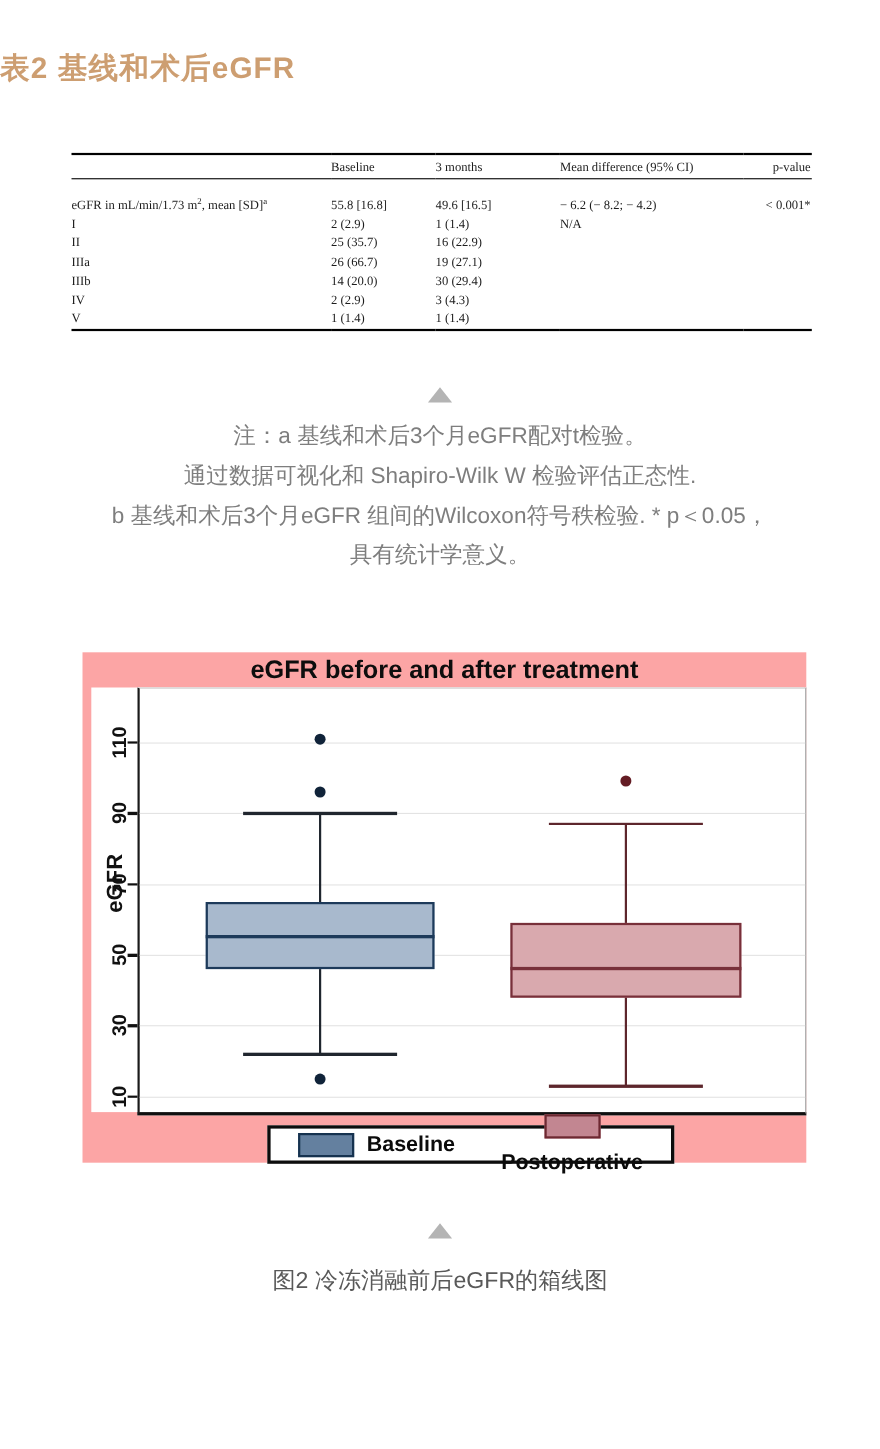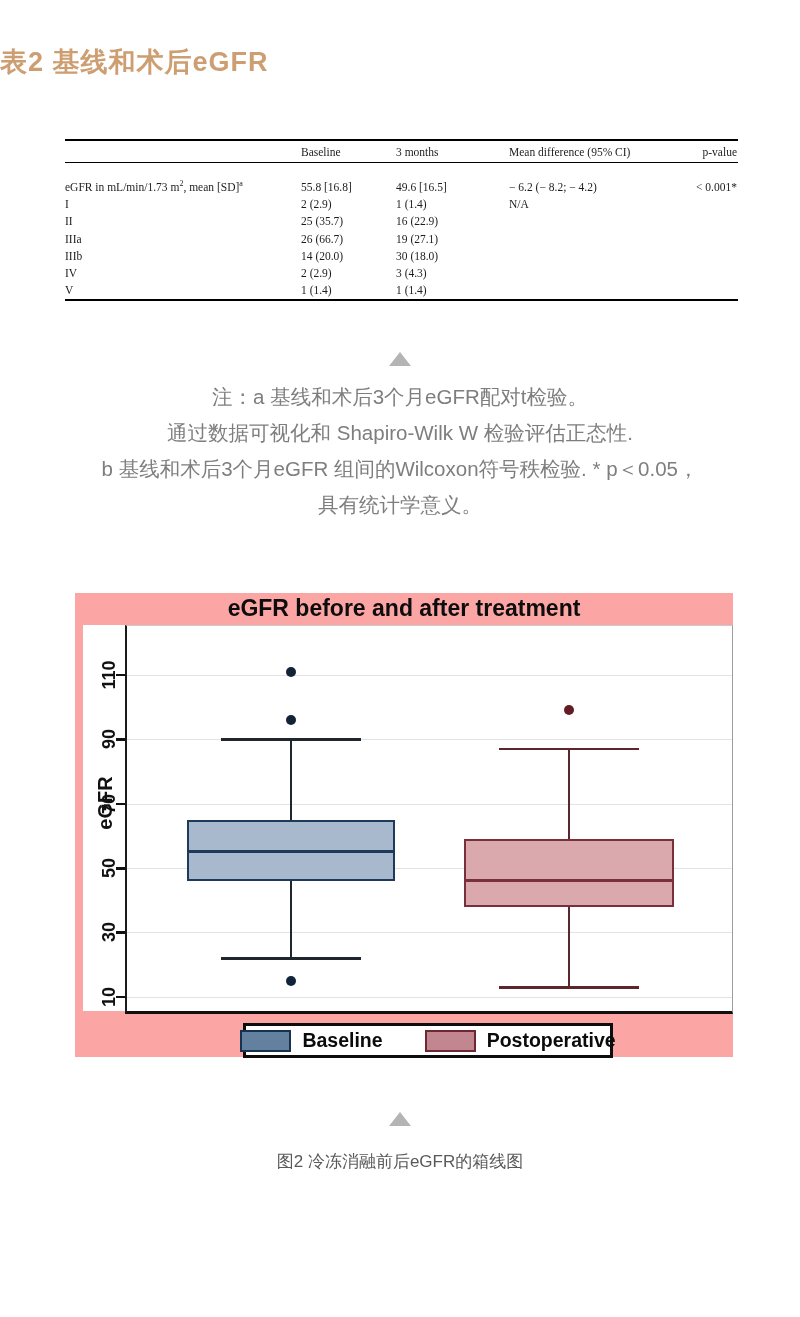--- a/index.html
+++ b/index.html
@@ -40,21 +40,21 @@
     border-left:2px solid #1a1a1a;border-bottom:3px solid #101010;
     border-top:1px solid #c9c9c9;border-right:1px solid #9d9d9d;box-sizing:content-box;}
   .ylabel{position:absolute;left:-62px;top:46%;width:80px;height:22px;text-align:center;
     transform:translateY(-50%) rotate(-90deg);font-size:20px;font-weight:700;color:#111;}
   .legend{position:absolute;left:168px;top:430px;width:370px;height:35px;background:#ffffff;
     border:3px solid #0d0d0d;box-sizing:border-box;display:flex;align-items:center;
     justify-content:center;gap:42px;}
 
   
   .caption{position:absolute;left:0;top:1150px;width:800px;text-align:center;
-    color:#595959;font-size:17px;}
+    color:#595959;font-size:21px;}
 </style>
 </head>
 <body>
 
 <div id="page">
 
   <div class="doc-title">表2 基线和术后eGFR</div>
 
   <div class="table-wrap">
     <table class="tbl">
@@ -99,21 +99,21 @@
           <tr>
             <td>IIIa</td>
             <td>26 (66.7)</td>
             <td>19 (27.1)</td>
             <td></td>
             <td style="text-align: right; padding-right: 1px;"></td>
           </tr>
           <tr>
             <td>IIIb</td>
             <td>14 (20.0)</td>
-            <td>30 (18.0)</td>
+            <td>30 (29.4)</td>
             <td></td>
             <td style="text-align: right; padding-right: 1px;"></td>
           </tr>
           <tr>
             <td>IV</td>
             <td>2 (2.9)</td>
             <td>3 (4.3)</td>
             <td></td>
             <td style="text-align: right; padding-right: 1px;"></td>
           </tr>
@@ -173,21 +173,21 @@
         <div style="position: absolute; left: 61.55%; width: 23.1%; top: calc(93.8127% - 1px); height: 2.5px; background: rgb(93, 38, 44);"></div>
         <div style="position: absolute; left: 55.75%; width: 34.7%; top: 55.3512%; height: 17.5585%; background: rgb(217, 169, 174); border: 2.5px solid rgb(120, 48, 58); box-sizing: border-box;"></div>
         <div style="position: absolute; left: 55.75%; width: 34.7%; top: calc(66.2207% - 1.5px); height: 3px; background: rgb(120, 48, 58);"></div>
         <div style="position: absolute; left: calc(73.1% - 5px); top: calc(21.9064% - 5px); width: 10px; height: 10px; border-radius: 50%; background: rgb(100, 28, 36);"></div>
       </div>
     <div class="legend">
         <div style="display: flex; align-items: center; gap: 11px;">
           <span style="width: 47px; height: 18px; background: rgb(100, 128, 159); border: 2px solid rgb(22, 50, 79); display: inline-block;"></span>
           <span style="font-weight: 700; font-size: 19.5px; color: rgb(11, 11, 11);">Baseline</span>
         </div>
-        <div style="display: flex; align-items: center; gap: 11px;">
+        <div style="display: flex; align-items: center; gap: 11px; flex-direction: column;">
           <span style="width: 47px; height: 18px; background: rgb(194, 134, 145); border: 2px solid rgb(109, 40, 49); display: inline-block;"></span>
           <span style="font-weight: 700; font-size: 19.5px; color: rgb(11, 11, 11);">Postoperative</span>
         </div>
       </div>
   </div>
 
   <div class="tri tri2"></div>
 
   <div class="caption">图2 冷冻消融前后eGFR的箱线图</div>
 

